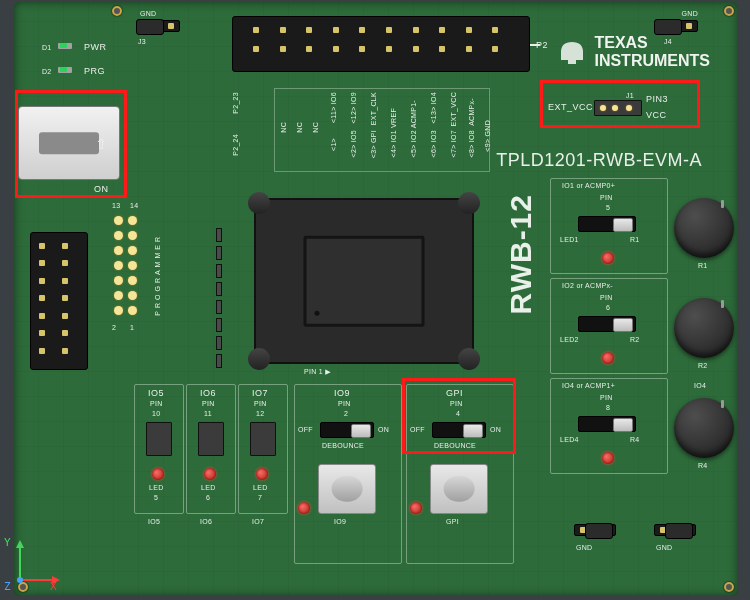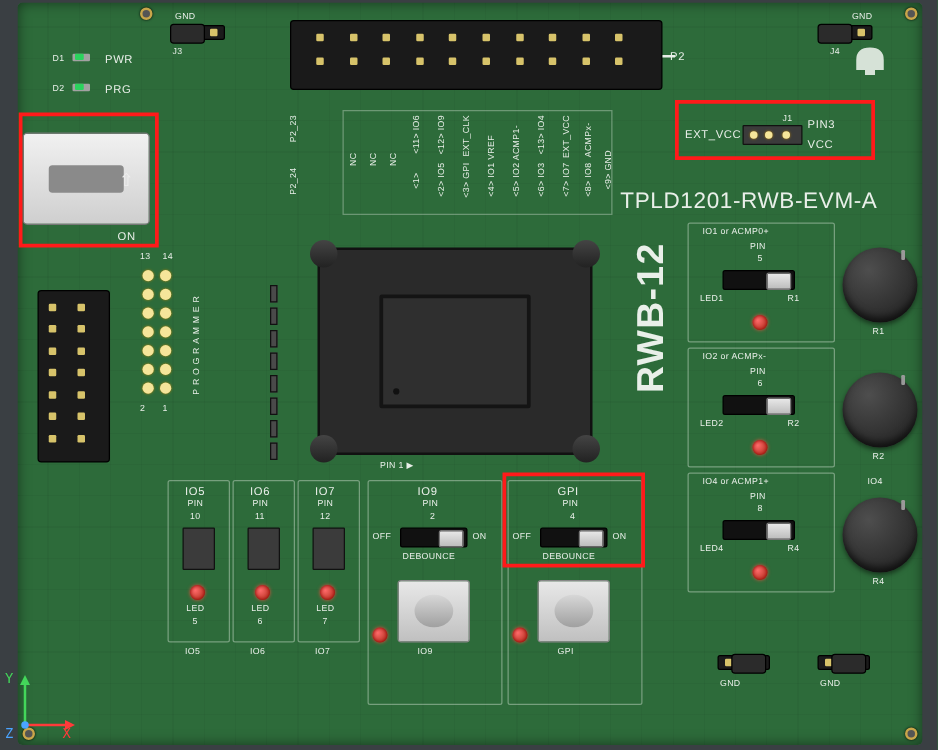--- a/index.html
+++ b/index.html
@@ -153,20 +153,24 @@
   <div class="pwrSw" style="left:4px;top:104px;width:102px;height:74px">
     <div class="slot"></div>
     <div class="arrow">⇧</div>
   </div>
   <div class="silk" style="left:80px;top:182px">ON</div>
 
   <div class="ti-logo" style="right:28px;top:32px">
     <svg width="28" height="28">
         <path d="M3 14 Q3 4 14 4 Q25 4 25 14 L25 22 18 22 18 26 10 26 10 22 3 22 Z" fill="#e9efe9" opacity=".9"></path>
       </svg>
+    <div>
+      <div>TEXAS</div>
+      <div>INSTRUMENTS</div>
+    </div>
   </div>
 
   <div class="smd" style="left:580px;top:98px;width:48px;height:16px"></div>
   <div class="plated" style="left:586px;top:103px"></div>
   <div class="plated" style="left:598px;top:103px"></div>
   <div class="plated" style="left:612px;top:103px"></div>
   <div class="silk sm" style="left:612px;top:90px">J1</div>
   <div class="silk" style="left:534px;top:100px">EXT_VCC</div>
   <div class="silk" style="left:632px;top:92px">PIN3</div>
   <div class="silk" style="left:632px;top:108px">VCC</div>

